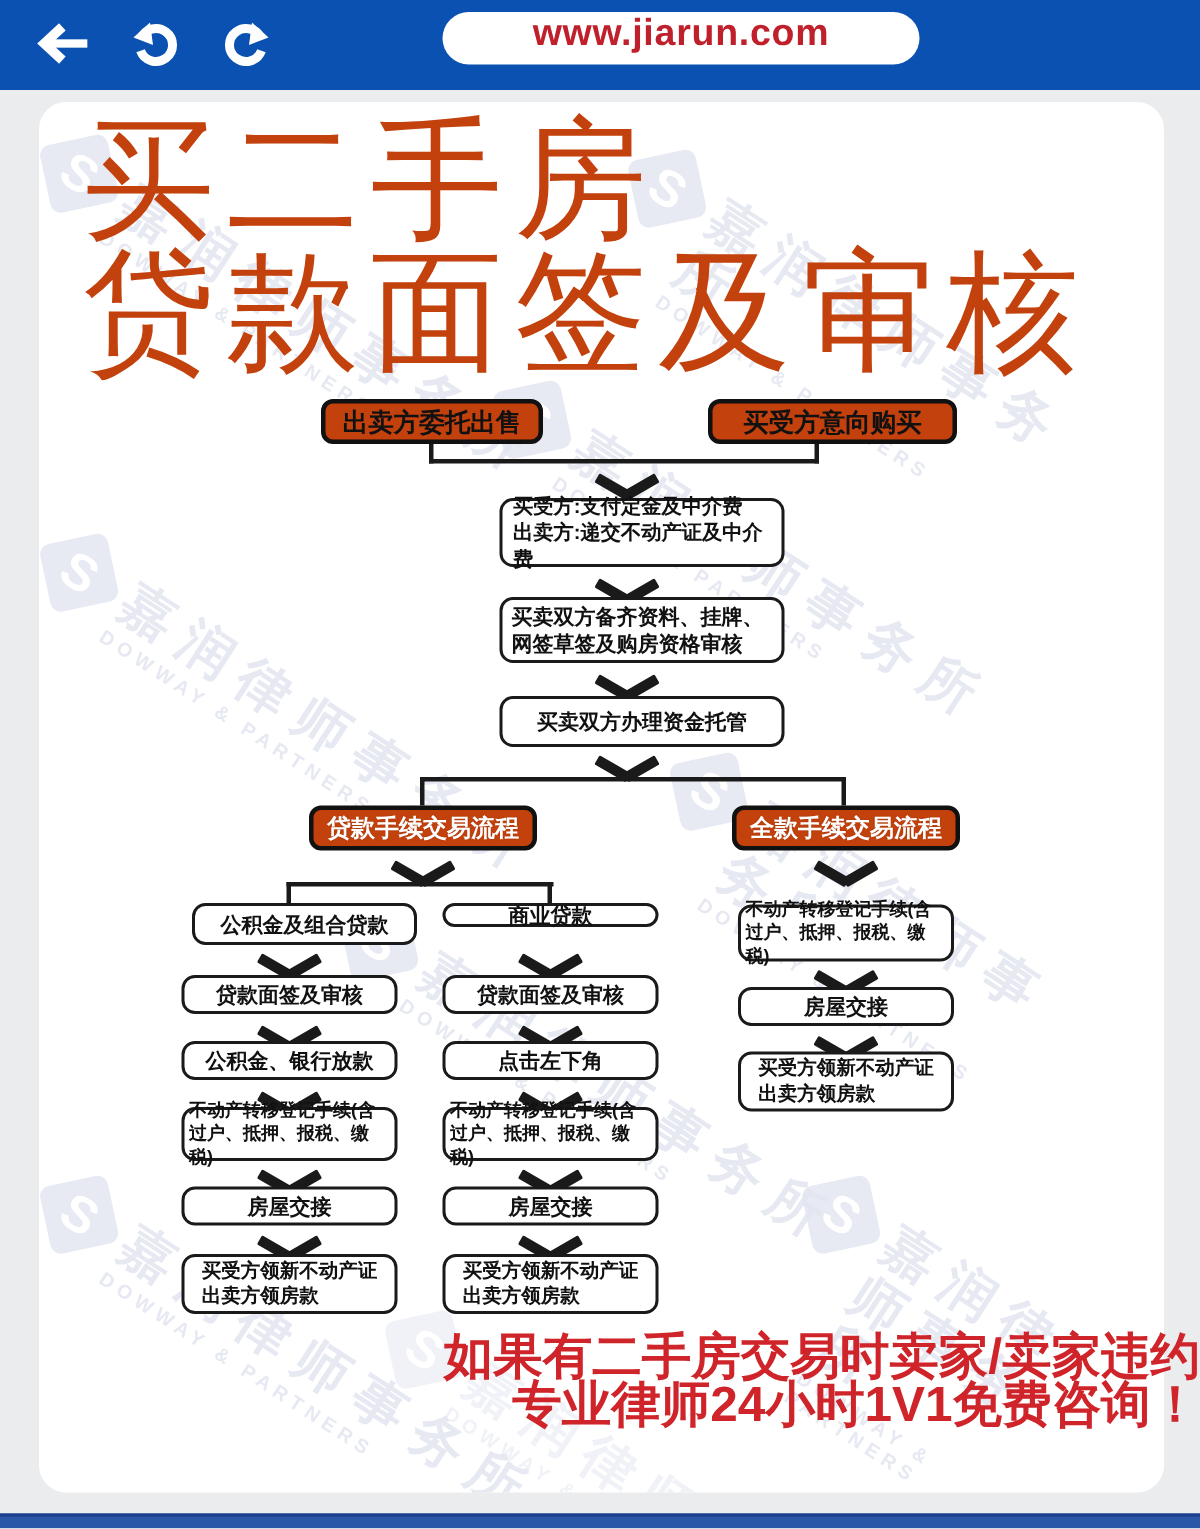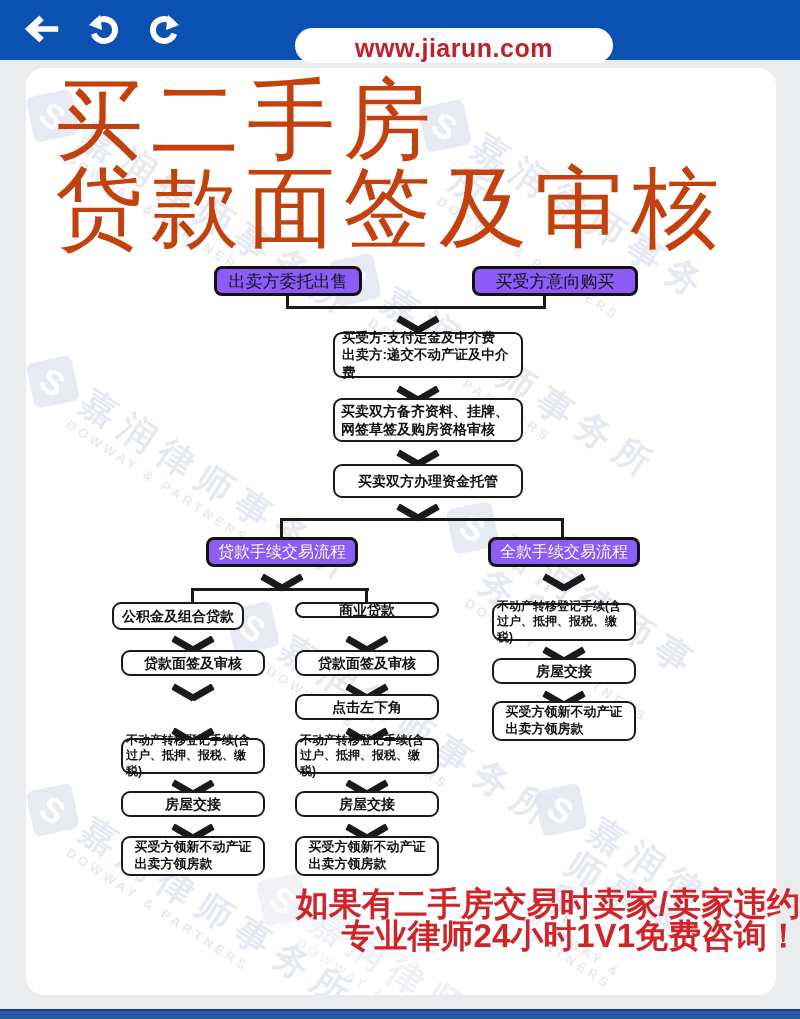--- a/index.html
+++ b/index.html
@@ -5,21 +5,21 @@
   html,body{margin:0;padding:0;background:#ebecee;}
   *{box-sizing:border-box;font-family:"Liberation Sans",sans-serif;}
   .page{position:relative;width:800px;height:1019px;background:#ebecee;overflow:hidden;}
 
   
   .topbar{position:absolute;left:0;top:0;width:800px;height:60px;background:#0b51b2;
           display:flex;align-items:center;}
   .nav-icons{display:flex;align-items:center;gap:26px;padding-left:24px;}
   .icon-btn{background:none;border:none;padding:0;cursor:pointer;display:flex;align-items:center;}
   .url-pill{position:absolute;left:295px;top:8px;width:318px;height:35px;background:#ffffff;
-            border-radius:22px;display:flex;align-items:flex-end;justify-content:center;margin-top:20px;}
+            border-radius:22px;display:flex;align-items:flex-start;justify-content:center;}
   .url-pill span{color:#c0202c;font-size:25px;font-weight:600;letter-spacing:.5px;}
 
   
   .card{position:absolute;left:26px;top:68px;width:750px;height:927px;background:#ffffff;
         border-radius:18px;overflow:hidden;}
 
   
   .wm{position:absolute;display:flex;align-items:flex-start;gap:12px;
       transform:rotate(33deg);transform-origin:left top;pointer-events:none;opacity:.85;}
   .wm-logo{width:46px;height:46px;background:#e3e6f1;border-radius:7px;transform:rotate(45deg);
@@ -34,22 +34,22 @@
 
   .poster-title{position:absolute;left:55px;top:76px;margin:0;color:#c2410c;
                 font-size:88px;line-height:88px;font-weight:400;letter-spacing:8px;}
   .poster-title span{display:block;white-space:nowrap;}
 
   
   .wbox{position:absolute;background:#ffffff;border:2px solid #1a1a1a;border-radius:9px;
         display:flex;align-items:center;justify-content:center;text-align:left;
         font-weight:bold;color:#111111;white-space:pre-line;line-height:1.3;}
   .wbox.align-left{justify-content:flex-start;text-align:left;padding:0 7px;}
-  .ybox{position:absolute;background:#8b5cf6;border:3px solid #111111;border-radius:8px;
-        display:flex;align-items:center;justify-content:center;font-weight:normal;white-space:nowrap;}
+  .ybox{position:absolute;background:#c2410c;border:3px solid #111111;border-radius:8px;
+        display:flex;align-items:center;justify-content:center;font-weight:bold;white-space:nowrap;}
   .ystart{color:#111111;font-size:17px;}
   .ybranch{color:#ffffff;font-size:16px;text-shadow:0 0 1px rgba(0,0,0,.2);}
 
   
   .hl,.vl{position:absolute;background:#1a1a1a;}
   .chev{position:absolute;width:38px;height:18px;}
   .chev::before,.chev::after{content:"";position:absolute;top:3px;width:24px;height:7px;
         background:#1a1a1a;border-radius:1px;}
   .chev::before{left:-1px;transform-origin:left center;transform:rotate(30deg);}
   .chev::after{right:-1px;transform-origin:right center;transform:rotate(-30deg);}
@@ -213,24 +213,25 @@
     <div class="vl" style="left:561px;top:518px;width:3px;height:19px;"></div>
     <div class="ybox ybranch" style="left:206px;top:537px;width:152px;height:30px;">贷款手续交易流程</div>
     <div class="ybox ybranch" style="left:488px;top:537px;width:152px;height:30px;">全款手续交易流程</div>
     <div class="chev" style="left:263px;top:570px;"></div>
     <div class="chev" style="left:545px;top:570px;"></div>
 
     <div class="hl" style="left:191px;top:588px;width:178px;height:3px;"></div>
     <div class="vl" style="left:191px;top:588px;width:3px;height:14px;"></div>
     <div class="vl" style="left:365px;top:588px;width:3px;height:14px;"></div>
 
-    <div class="wbox" style="left:112px;top:602px;width:132px;height:28px;font-size:14px;">公积金及组合贷款</div>
+    <div class="wbox" style="left:128px;top:602px;width:150px;height:28px;font-size:14px;">公积金及组合贷款</div>
     <div class="chev" style="left:174px;top:632px;"></div>
     <div class="wbox" style="left:121px;top:650px;width:144px;height:26px;font-size:14px;">贷款面签及审核</div>
     <div class="chev" style="left:174px;top:680px;"></div>
+    <div class="wbox" style="left:121px;top:694px;width:144px;height:26px;font-size:14px;">公积金、银行放款</div>
     <div class="chev" style="left:174px;top:724px;"></div>
     <div class="wbox" style="left:121px;top:738px;width:144px;height:36px;font-size:12px;padding:0 3px;">不动产转移登记手续(含过户、抵押、报税、缴税)</div>
     <div class="chev" style="left:174px;top:776px;"></div>
     <div class="wbox" style="left:121px;top:791px;width:144px;height:26px;font-size:14px;">房屋交接</div>
     <div class="chev" style="left:174px;top:820px;"></div>
     <div class="wbox" style="left:121px;top:836px;width:144px;height:40px;font-size:13px;">买受方领新不动产证
 出卖方领房款</div>
 
     <div class="wbox" style="left:295px;top:602px;width:144px;height:16px;font-size:14px;">商业贷款</div>
     <div class="chev" style="left:348px;top:632px;"></div>

